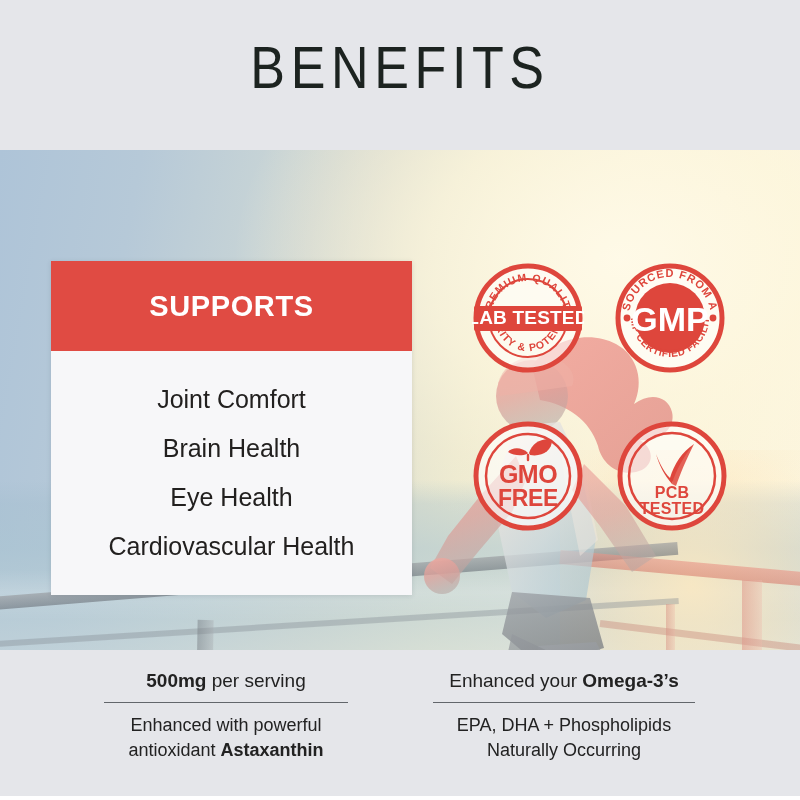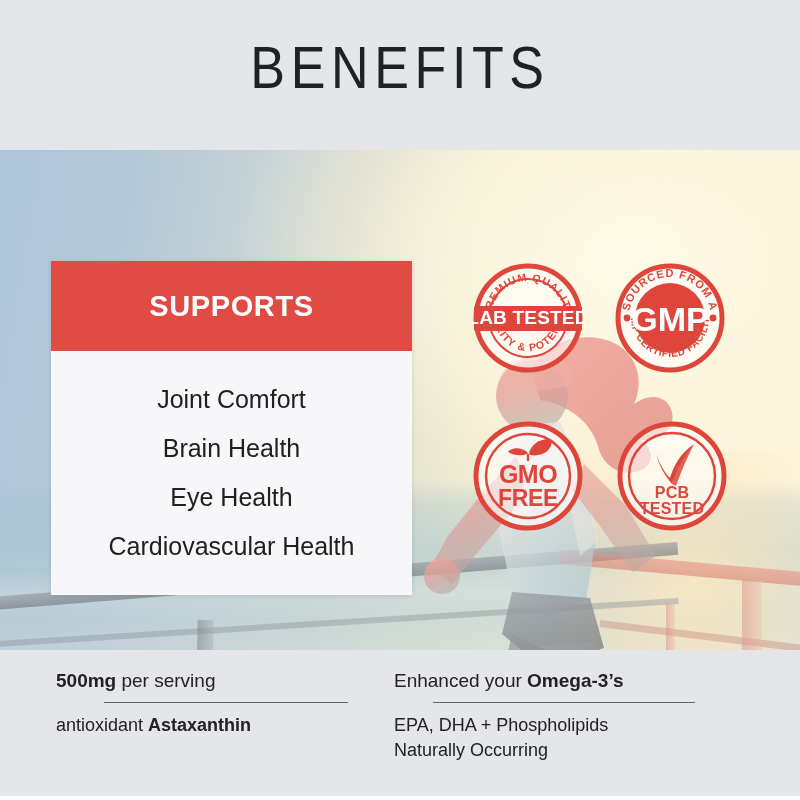--- a/index.html
+++ b/index.html
@@ -171,21 +171,21 @@
   .footer {
     position: absolute;
     left: 0; top: 650px;
     width: 800px; height: 150px;
     background: #e5e6ea;
   }
   .foot-col {
     position: absolute;
     top: 16px;
     width: 340px;
-    text-align: left;
+    text-align: center;
     color: #222;
   }
   .foot-left  { left: 56px; }
   .foot-right { left: 394px; }
   .foot-head {
     font-size: 19px;
     line-height: 30px;
     font-weight: 400;
     white-space: nowrap;
   }
@@ -361,20 +361,21 @@
   </div>
 
   <div class="footer">
 
     <div class="foot-col foot-left">
       <div class="foot-head">
         <b>500mg</b><span> per serving</span>
       </div>
       <div class="foot-rule"></div>
       <div class="foot-sub">
+        <div>Enhanced with powerful</div>
         <div><span>antioxidant </span><b>Astaxanthin</b></div>
       </div>
     </div>
 
     <div class="foot-col foot-right">
       <div class="foot-head">
         <span>Enhanced your </span><b>Omega-3’s</b>
       </div>
       <div class="foot-rule"></div>
       <div class="foot-sub">

